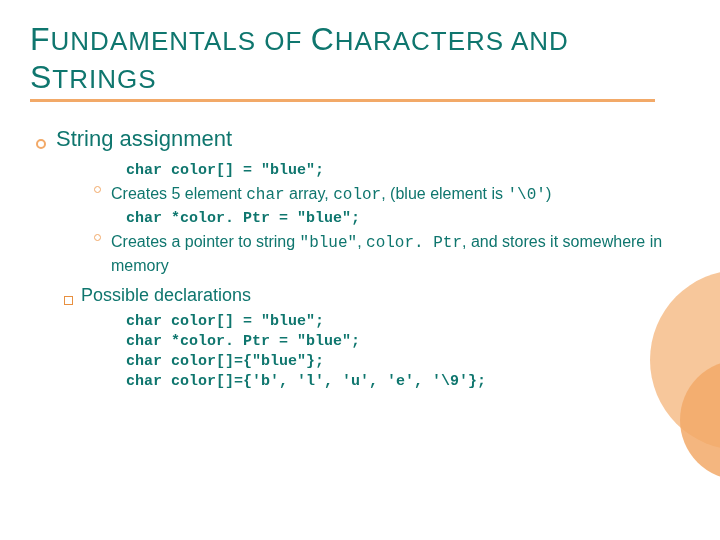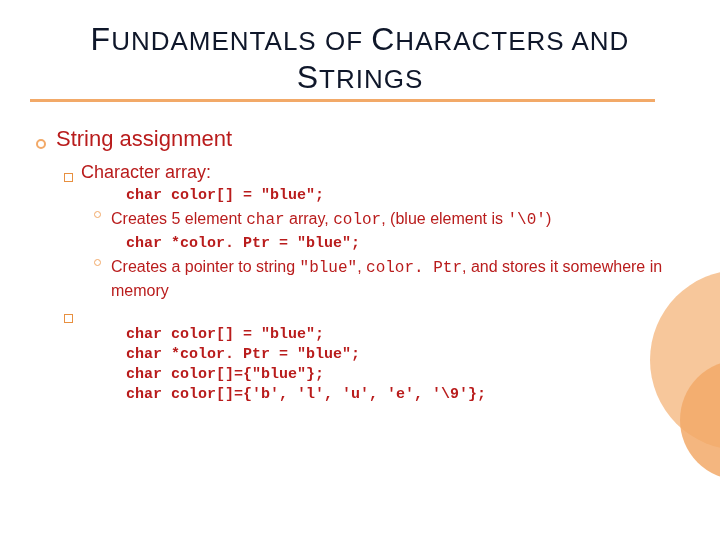--- a/index.html
+++ b/index.html
@@ -13,37 +13,36 @@
   }
   .slide {
     width: 720px;
     height: 540px;
     position: relative;
     padding: 20px 30px 20px 30px;
   }
   .title {
     font-size: 26px;
     font-weight: 400;
-    color: #0f172a;
+    color: #0f766e;
     letter-spacing: 1px;
     line-height: 1.2;
     font-variant: small-caps;
-    text-align: center;
   }
   .title .cap { font-size: 32px; }
   .underline {
     height: 3px;
     background: #f2a968;
     width: 625px;
     margin-top: 2px;
     margin-bottom: 24px;
   }
   .content {
     padding-left: 6px;
-    color: #b91c1c;
+    color: #0f766e;
   }
   .lv1 {
     font-size: 22px;
     margin-bottom: 10px;
     display: flex;
     align-items: baseline;
   }
   .lv2 {
     font-size: 18px;
     margin-left: 28px;
@@ -138,42 +137,39 @@
   </div>
   <div class="underline"></div>
 
   <div class="content">
 
     <div class="lv1">
       <span class="bullet-ring"></span>
       <span>String assignment</span>
     </div>
 
-    <div class="lv2">
-      <span class="bullet-sq"></span>
-      <span>Character array:</span>
-    </div>
     <div class="lv3code">char color[] = "blue";</div>
     <div class="lv3">
       <span class="bullet-ring sm"></span>
       <span>
         <span>Creates 5 element </span><span class="mono">char</span><span> array, </span><span class="mono">color</span><span>, (blue element is </span><span class="mono">'\0'</span><span>)</span>
       </span>
     </div>
 
     <div class="lv3code">char *color. Ptr = "blue";</div>
     <div class="lv3">
       <span class="bullet-ring sm"></span>
       <span>
         <span>Creates a pointer to string </span><span class="mono">"blue"</span><span>, </span><span class="mono">color. Ptr</span><span>, and stores it somewhere in memory</span>
       </span>
     </div>
 
     <div class="lv2">
       <span class="bullet-sq"></span>
+      <span>Possible declarations</span>
     </div>
     <div class="lv4code">
       <div>char color[] = "blue";</div>
       <div>char *color. Ptr = "blue";</div>
       <div>char color[]={"blue"};</div>
       <div>char color[]={'b', 'l', 'u', 'e', '\9'};</div>
     </div>
 
   </div>
 

